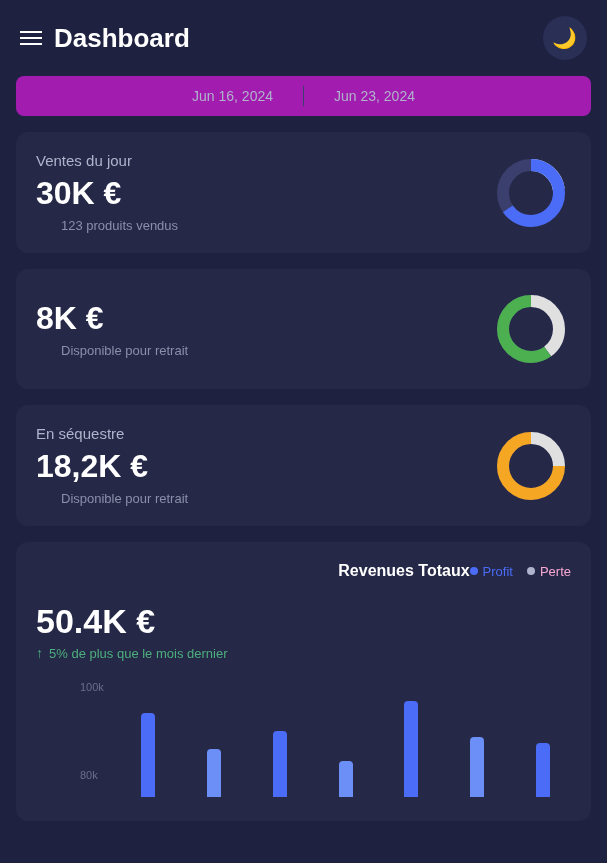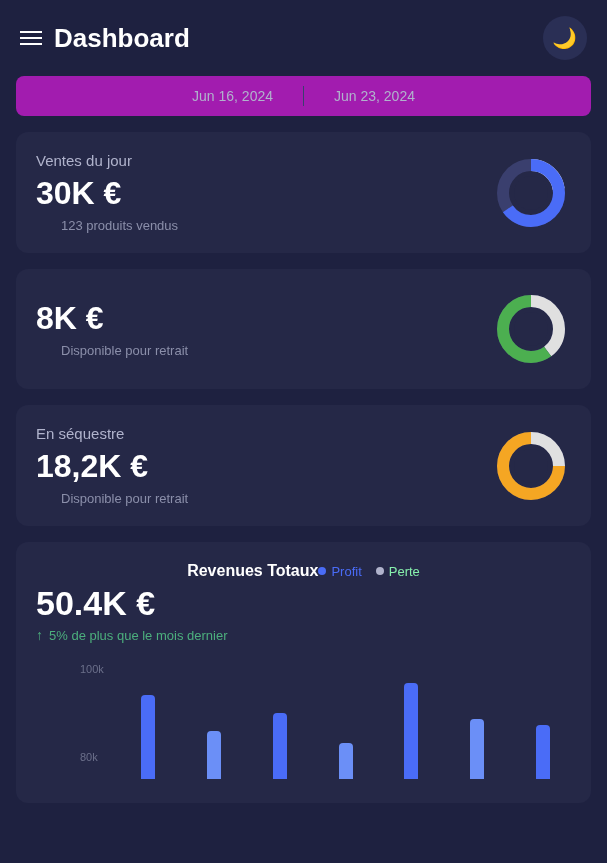--- a/index.html
+++ b/index.html
@@ -120,22 +120,22 @@
     
     .revenue-card {
       background-color: #252847;
       border-radius: 12px;
       margin: 0 16px 16px 16px;
       padding: 20px;
     }
     .revenue-card-header {
       display: flex;
       align-items: center;
-      justify-content: center;
-      margin-bottom: 4px;
+      justify-content: flex-end;
+      margin-bottom: 22px;
     }
     .revenue-card-title {
       font-size: 16px;
       font-weight: 600;
       color: #ffffff;
     }
     .legend {
       display: flex;
       gap: 14px;
       align-items: center;
@@ -147,21 +147,21 @@
       font-size: 13px;
     }
     .legend-dot {
       width: 8px;
       height: 8px;
       border-radius: 50%;
     }
     .legend-dot-profit { background: #4a6cf7; }
     .legend-dot-perte { background: #b0b3cc; }
     .legend-label-profit { color: #4a6cf7; }
-    .legend-label-perte { color: #86efac; }
+    .legend-label-perte { color: #f9a8d4; }
 
     .revenue-value {
       font-size: 34px;
       font-weight: 700;
       color: #ffffff;
       margin-bottom: 4px;
     }
     .revenue-change {
       display: flex;
       align-items: center;

